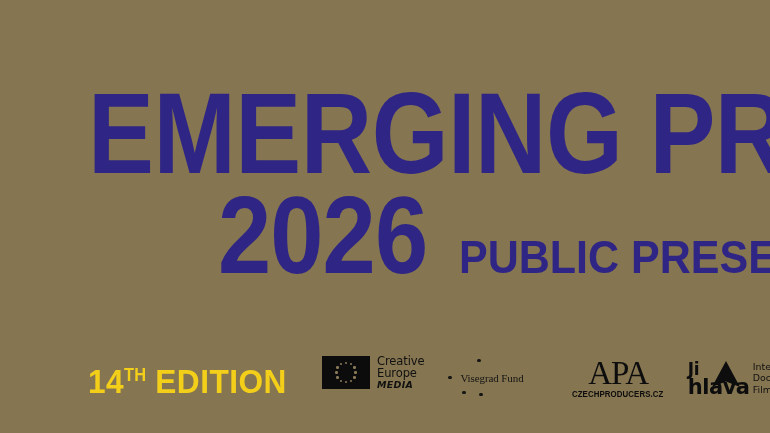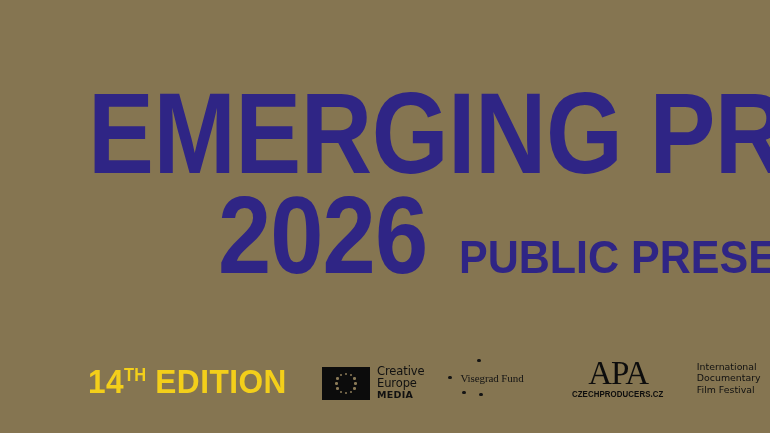--- a/index.html
+++ b/index.html
@@ -105,21 +105,21 @@
     left: 322px;
     top: 350px;
     height: 56px;
     display: flex;
     align-items: center;
   }
 
   
   .logo-ce {
     display: flex;
-    align-items: flex-end;
+    align-items: flex-start;
     height: 44px;
   }
   .eu-flag {
     width: 48px;
     height: 33px;
     background: #0c0c0c;
     position: relative;
     flex: none;
   }
   .eu-flag .star {
@@ -142,20 +142,21 @@
     display: block;
     letter-spacing: -0.1px;
   }
   .ce-text .ce-l3 {
     font-family: "DejaVu Sans", sans-serif;
     font-size: 9.5px;
     font-weight: 700;
     display: block;
     letter-spacing: 0.3px;
     margin-top: 1px;
+    font-style: italic;
   }
 
   
   .logo-vf {
     position: relative;
     width: 92px;
     height: 46px;
     margin-left: 22px;
     flex: none;
   }
@@ -298,20 +299,27 @@
       <span class="dot vf-d4"></span>
       <span class="vf-text">Visegrad Fund</span>
     </div>
 
     <div class="logo-apa">
       <span class="apa-main">APA</span>
       <span class="apa-sub">CZECHPRODUCERS.CZ</span>
     </div>
 
     <div class="logo-ji">
+      <div class="ji-mark">
+        <span class="ji-word1">Ji</span>
+        <span class="ji-word2">hlava</span>
+        <svg class="ji-tri" viewBox="0 0 28 26">
+          <path d="M14 0 L28 26 L14 20.5 L0 26 Z" fill="#0d0d0d"></path>
+        </svg>
+      </div>
       <div class="ji-text">
         <span>International</span>
         <span>Documentary</span>
         <span>Film Festival</span>
       </div>
     </div>
 
   </div>
 
 </div>

